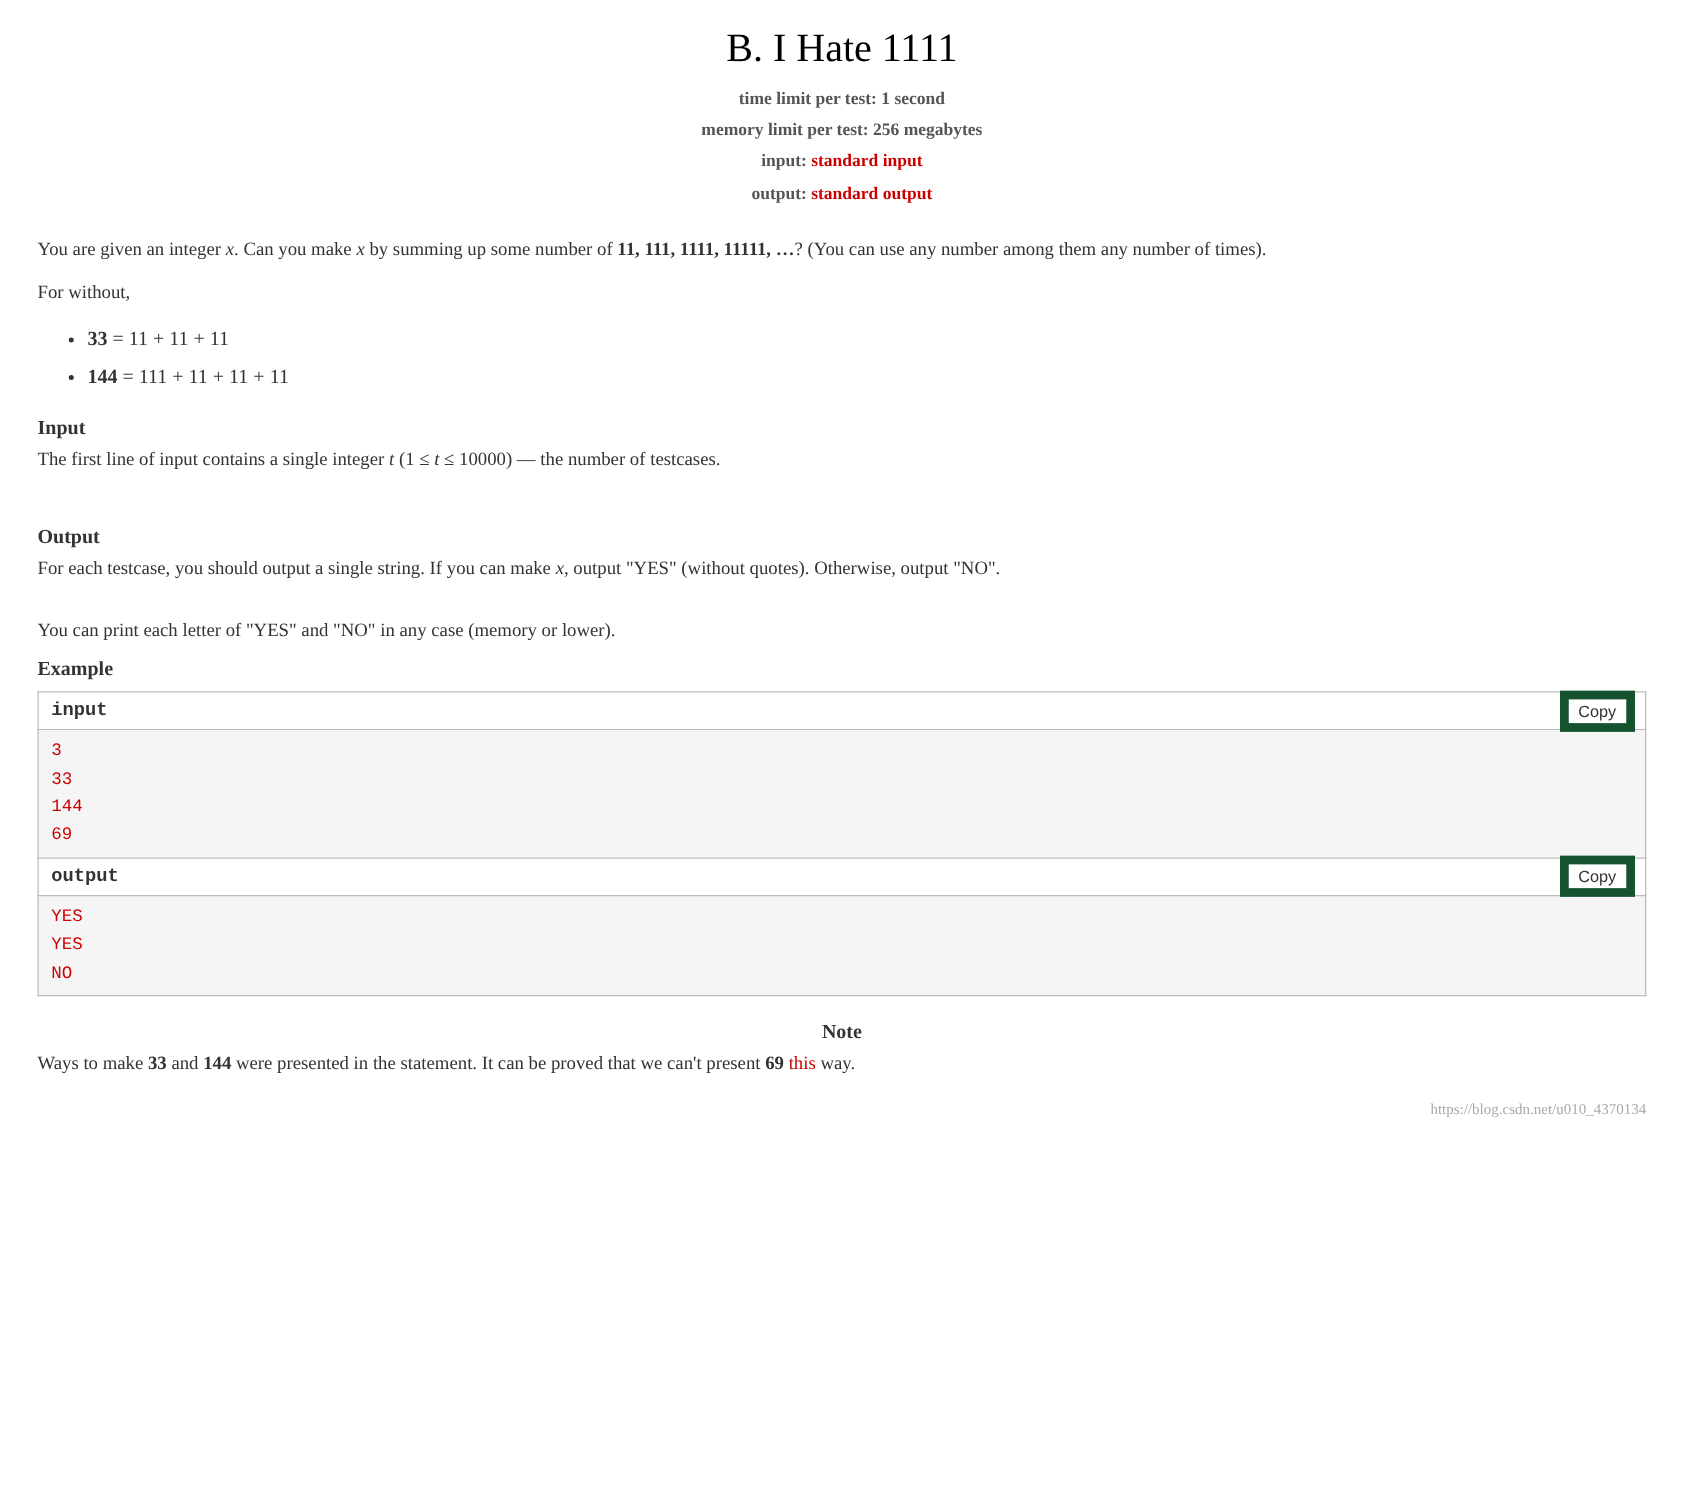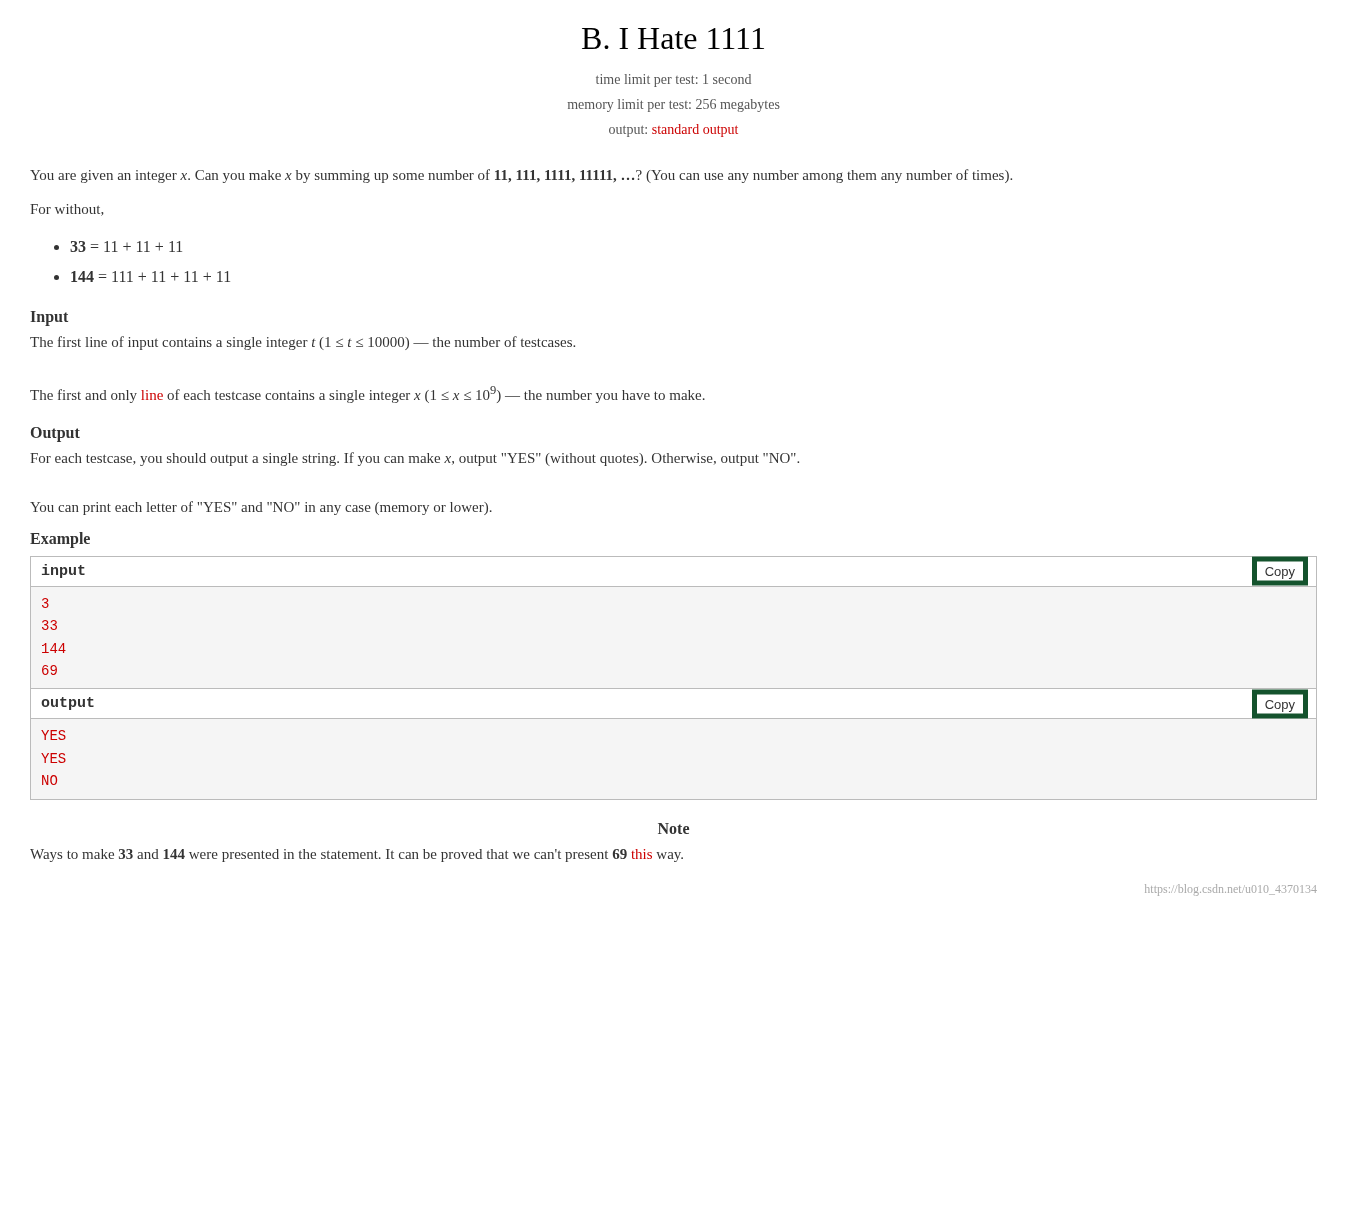--- a/index.html
+++ b/index.html
@@ -18,20 +18,21 @@
       font-family: Georgia, serif;
       margin-bottom: 10px;
       color: #000;
     }
     .meta-info {
       text-align: center;
       font-size: 14px;
       color: #555;
       line-height: 1.8;
       margin-bottom: 20px;
+      font-weight: bold;
     }
     .problem-text {
       font-size: 15px;
       line-height: 1.6;
       margin-bottom: 14px;
     }
     .for-instance {
       margin-bottom: 14px;
       font-size: 15px;
     }
@@ -87,21 +88,21 @@
       white-space: pre;
     }
     .copy-btn {
       position: absolute;
       right: 8px;
       top: 50%;
       transform: translateY(-50%);
       padding: 2px 8px;
       font-size: 13px;
       font-family: Arial, sans-serif;
-      border: 5px solid #14532d;
+      border: 7px solid #14532d;
       background: #fff;
       cursor: pointer;
       color: #333;
     }
     .note-title {
       font-weight: bold;
       font-size: 16px;
       margin-top: 20px;
       margin-bottom: 4px;
       text-align: center;
@@ -118,20 +119,23 @@
     }
   </style>
 </head>
 <body>
 
 <h1 class="page-title">B. I Hate 1111</h1>
 
 <div class="meta-info">
   <div>time limit per test: 1 second</div>
   <div>memory limit per test: 256 megabytes</div>
+  <div>
+    input: <span class="link-style">standard input</span>
+  </div>
   <div>
     output: <span class="link-style">standard output</span>
   </div>
 </div>
 
 <p class="problem-text">
   You are given an integer <em>x</em>. Can you make <em>x</em> by summing up some number of <strong>11, 111, 1111, 11111, …</strong>? (You can use any number among them any number of times).
 </p>
 
 <p class="for-instance">For without,</p>
@@ -144,23 +148,20 @@
     <strong>144</strong> = 111 + 11 + 11 + 11
   </li>
 </ul>
 
 <div class="section-title">Input</div>
 <div class="section-body">
   <p>
     The first line of input contains a single integer <em>t</em> (1 ≤ <em>t</em> ≤ 10000) — the number of testcases.
   </p>
   <br>
-  <p>
-    The first and only <span class="link-style">line</span> of each testcase contains a single integer <em>x</em> (1 ≤ <em>x</em> ≤ 10<sup>9</sup>) — the number you have to make.
-  </p>
 </div>
 
 <div class="section-title">Output</div>
 <div class="section-body">
   <p>
     For each testcase, you should output a single string. If you can make <em>x</em>, output "YES" (without quotes). Otherwise, output "NO".
   </p>
   <br>
   <p>You can print each letter of "YES" and "NO" in any case (memory or lower).</p>
 </div>

